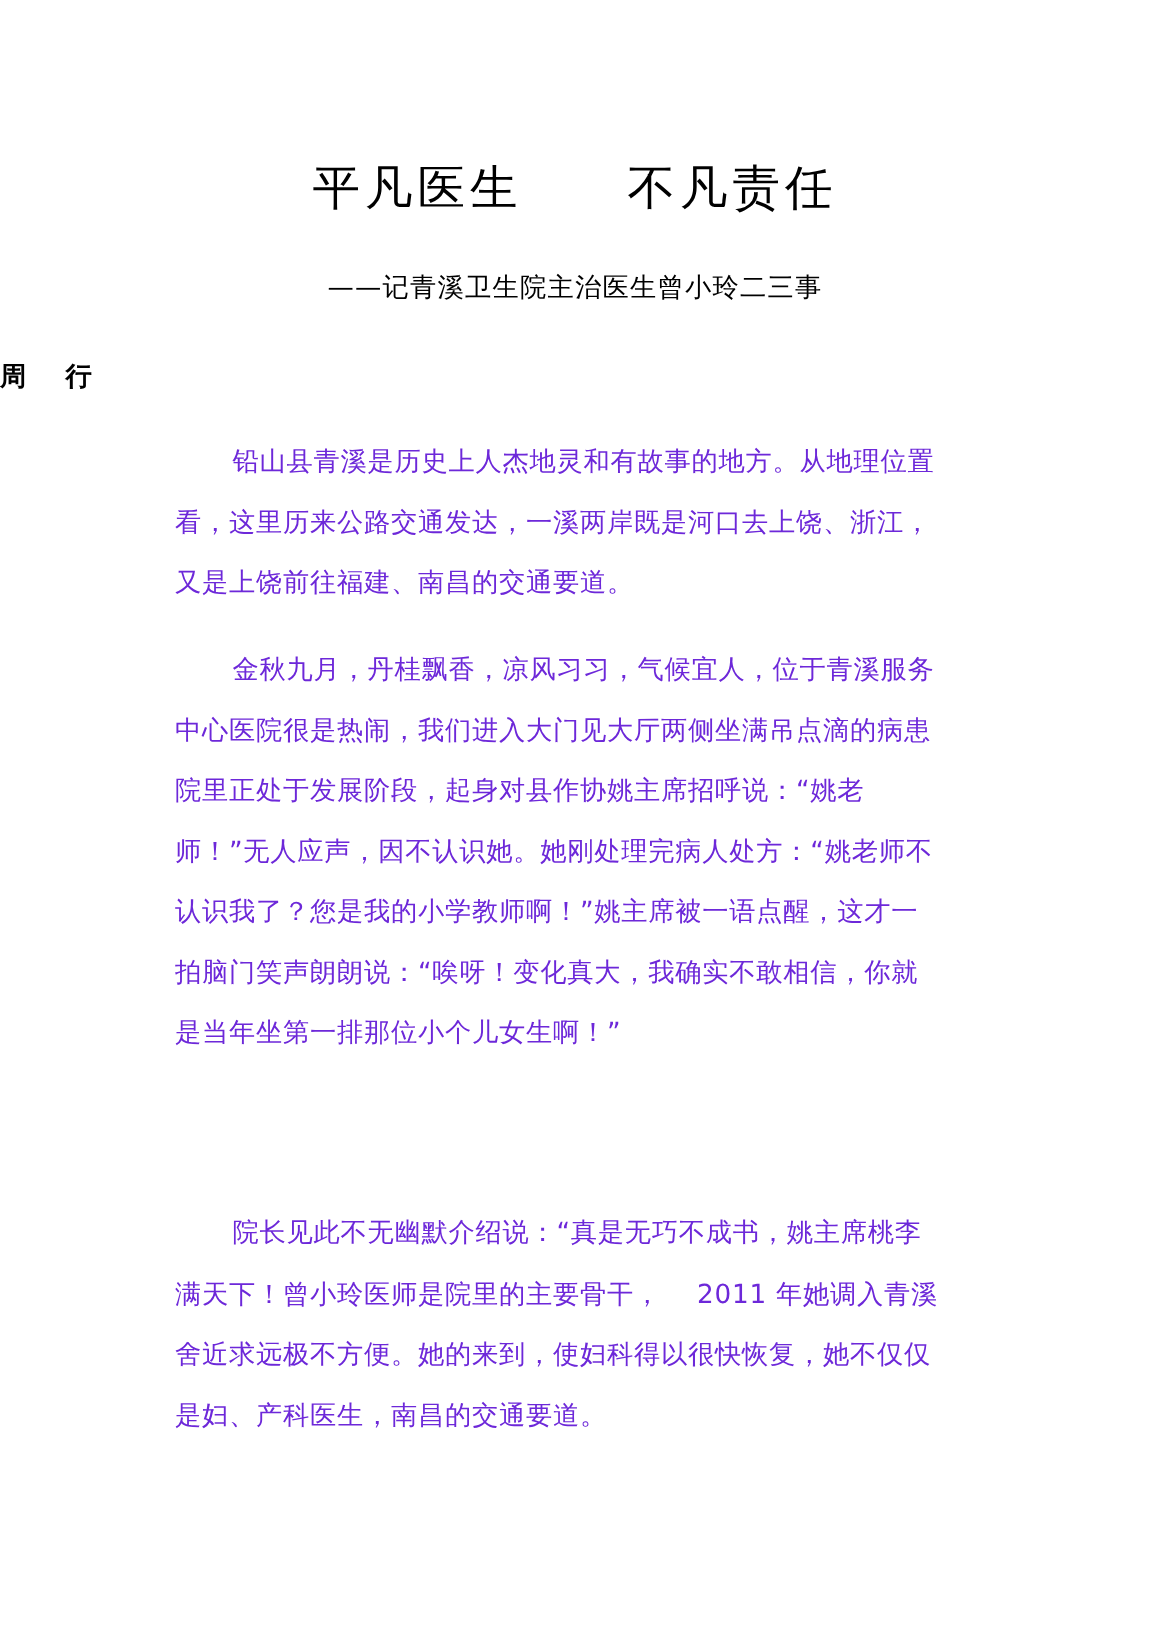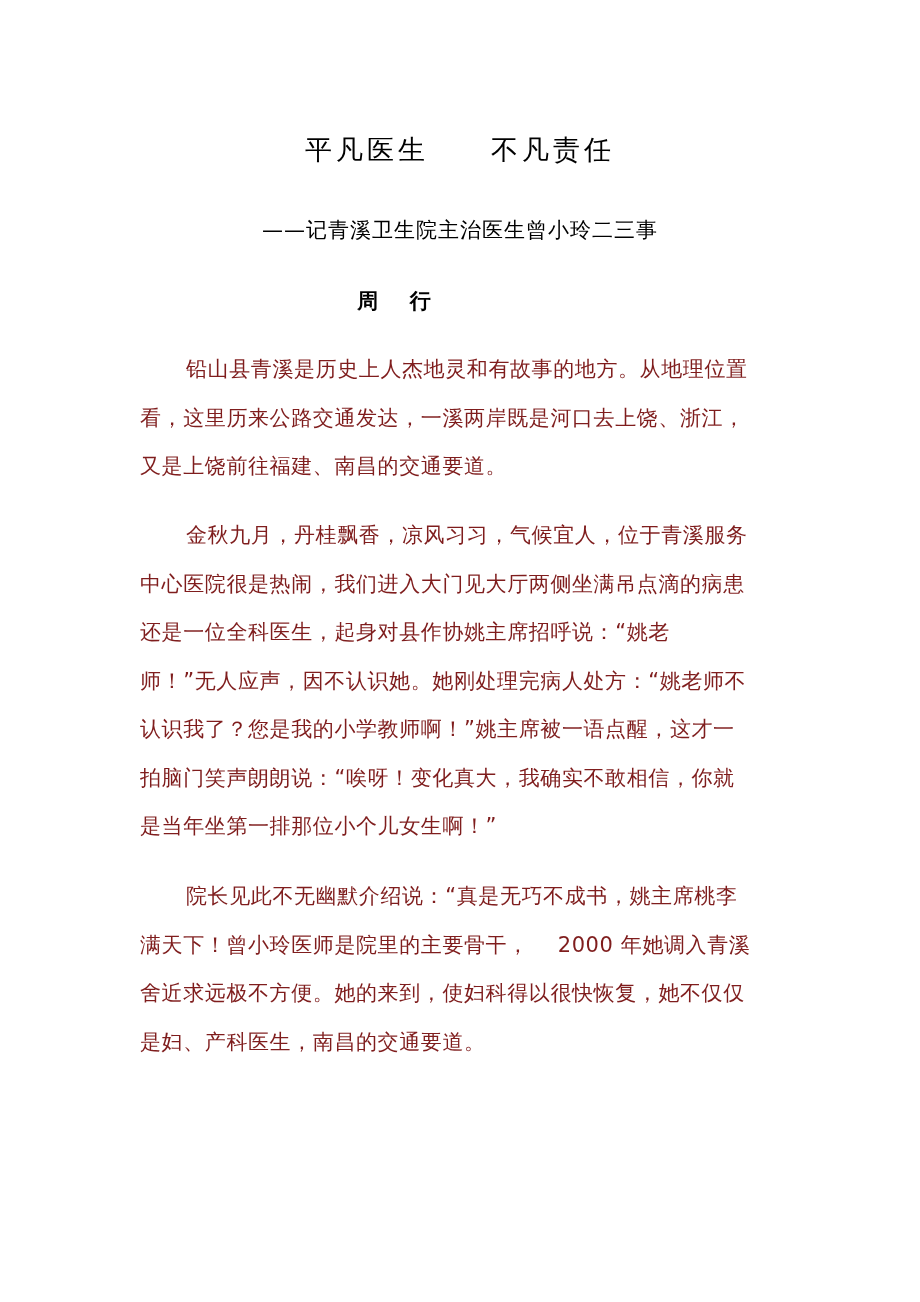--- a/index.html
+++ b/index.html
@@ -21,21 +21,21 @@
       top: 0;
       width: 920px;
       height: 1302px;
     }
     .title {
       position: absolute;
       top: 122px;
       left: 0;
       width: 920px;
       text-align: center;
-      font-size: 27px;
+      font-size: 38px;
       line-height: 56px;
       letter-spacing: 4px;
       white-space: pre;
       font-family: "DejaVu Sans", "Liberation Sans", sans-serif;
     }
     .subtitle {
       position: absolute;
       top: 212px;
       left: 0;
       width: 920px;
@@ -44,47 +44,46 @@
       line-height: 36px;
       font-weight: normal;
       letter-spacing: 1px;
       font-family: "DejaVu Sans", "Liberation Sans", sans-serif;
     }
     .author {
       position: absolute;
       top: 283px;
       left: 0;
       width: 800px;
-      text-align: center;
       font-size: 21px;
       line-height: 36px;
       font-weight: bold;
       letter-spacing: 12px;
       font-family: "DejaVu Sans", "Liberation Sans", sans-serif;
     }
     .para {
       position: absolute;
       left: 140px;
       width: 642px;
     }
     .line {
       height: 48.5px;
       line-height: 48.5px;
       font-size: 21px;
       white-space: nowrap;
       letter-spacing: 0.6px;
       font-family: "DejaVu Sans", "Liberation Sans", sans-serif;
-      color: #7f1d1d;
+      color: #6d28d9;
     }
     .line.indent {
       padding-left: 46px;
     }
     #p1 { top: 345px; }
     #p2 { top: 511px; }
-    #p3 { top: 872px; }
+    #p3 { top: 962px; }
   </style>
 </head>
 <body>
 
 <div class="page">
 
   <div class="title">平凡医生　　不凡责任</div>
 
   <div class="subtitle">——记青溪卫生院主治医生曾小玲二三事</div>
 
@@ -92,27 +91,27 @@
 
   <div class="para" id="p1">
     <div class="line indent">铅山县青溪是历史上人杰地灵和有故事的地方。从地理位置</div>
     <div class="line">看，这里历来公路交通发达，一溪两岸既是河口去上饶、浙江，</div>
     <div class="line">又是上饶前往福建、南昌的交通要道。</div>
   </div>
 
   <div class="para" id="p2">
     <div class="line indent">金秋九月，丹桂飘香，凉风习习，气候宜人，位于青溪服务</div>
     <div class="line">中心医院很是热闹，我们进入大门见大厅两侧坐满吊点滴的病患</div>
-    <div class="line">还是一位全科医生，起身对县作协姚主席招呼说：“姚老</div>
+    <div class="line">院里正处于发展阶段，起身对县作协姚主席招呼说：“姚老</div>
     <div class="line">师！”无人应声，因不认识她。她刚处理完病人处方：“姚老师不</div>
     <div class="line">认识我了？您是我的小学教师啊！”姚主席被一语点醒，这才一</div>
     <div class="line">拍脑门笑声朗朗说：“唉呀！变化真大，我确实不敢相信，你就</div>
     <div class="line">是当年坐第一排那位小个儿女生啊！”</div>
   </div>
 
   <div class="para" id="p3">
     <div class="line indent">院长见此不无幽默介绍说：“真是无巧不成书，姚主席桃李</div>
-    <div class="line">满天下！曾小玲医师是院里的主要骨干，　 2000 年她调入青溪</div>
+    <div class="line">满天下！曾小玲医师是院里的主要骨干，　 2011 年她调入青溪</div>
     <div class="line">舍近求远极不方便。她的来到，使妇科得以很快恢复，她不仅仅</div>
     <div class="line">是妇、产科医生，南昌的交通要道。</div>
   </div>
 
 </div>
 
 </body></html>

